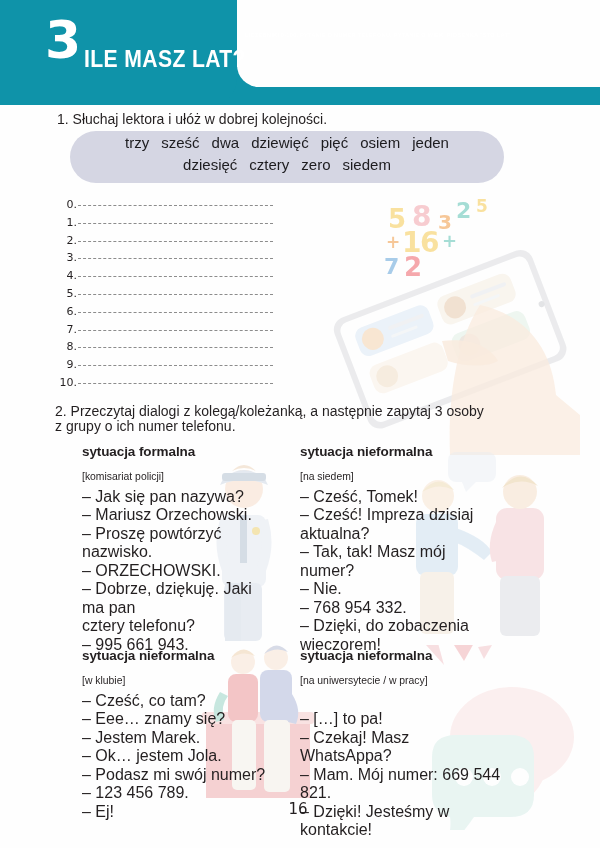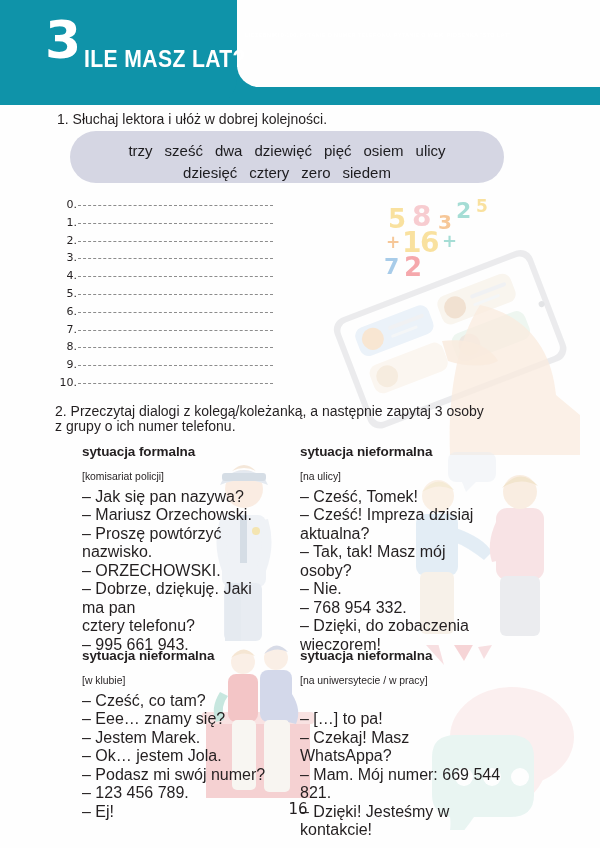--- a/index.html
+++ b/index.html
@@ -109,21 +109,21 @@
 
   .word-box {
     position: absolute;
     left: 70px; top: 131px;
     width: 434px; height: 52px;
     background: #d5d6e3;
     border-radius: 26px;
   }
   .word-rows {
     position: absolute;
-    left: 0; top: 8px; width: 434px; height: 44px;
+    left: 0; top: 0; width: 434px; height: 44px;
     display: flex;
     flex-direction: column;
     align-items: center;
     justify-content: center;
     gap: 1px;
   }
   .word-row {
     display: flex;
     gap: 12px;
     font-size: 15px;
@@ -317,21 +317,21 @@
 
     <div class="word-box">
       <div class="word-rows" id="word-rows">
           <div class="word-row">
             <span>trzy</span>
             <span>sześć</span>
             <span>dwa</span>
             <span>dziewięć</span>
             <span>pięć</span>
             <span>osiem</span>
-            <span>ulicy</span>
+            <span>jeden</span>
           </div>
           <div class="word-row">
             <span>dziesięć</span>
             <span>cztery</span>
             <span>zero</span>
             <span>siedem</span>
           </div>
         </div>
     </div>
 
@@ -393,25 +393,25 @@
           <div class="line">– Proszę powtórzyć nazwisko.</div>
           <div class="line">– ORZECHOWSKI.</div>
           <div class="line">– Dobrze, dziękuję. Jaki ma pan</div>
           <div class="line">cztery telefonu?</div>
           <div class="line">– 995 661 943.</div>
         </div>
     </div>
 
     <div class="dialog" id="dlg-street">
       <h3>sytuacja nieformalna</h3>
-      <div class="setting">[na ulicy]</div>
+      <div class="setting">[na siedem]</div>
       <div class="dlg-lines">
           <div class="line">– Cześć, Tomek!</div>
           <div class="line">– Cześć! Impreza dzisiaj aktualna?</div>
-          <div class="line">– Tak, tak! Masz mój osoby?</div>
+          <div class="line">– Tak, tak! Masz mój numer?</div>
           <div class="line">– Nie.</div>
           <div class="line">– 768 954 332.</div>
           <div class="line">– Dzięki, do zobaczenia wieczorem!</div>
         </div>
     </div>
 
     <div class="dialog" id="dlg-club">
       <h3>sytuacja nieformalna</h3>
       <div class="setting">[w klubie]</div>
       <div class="dlg-lines">

